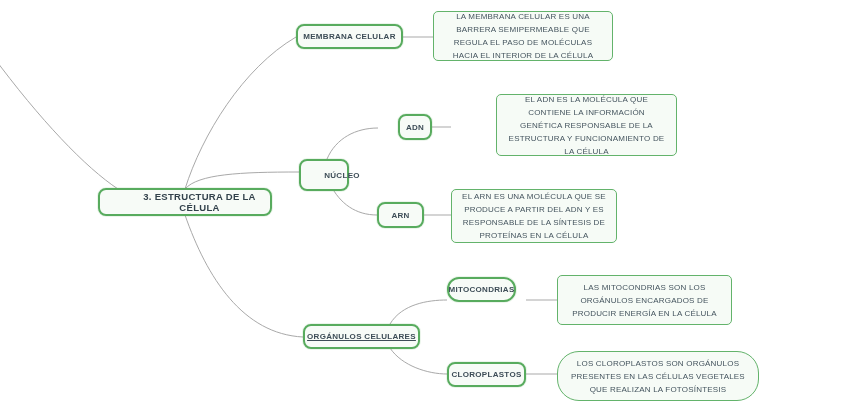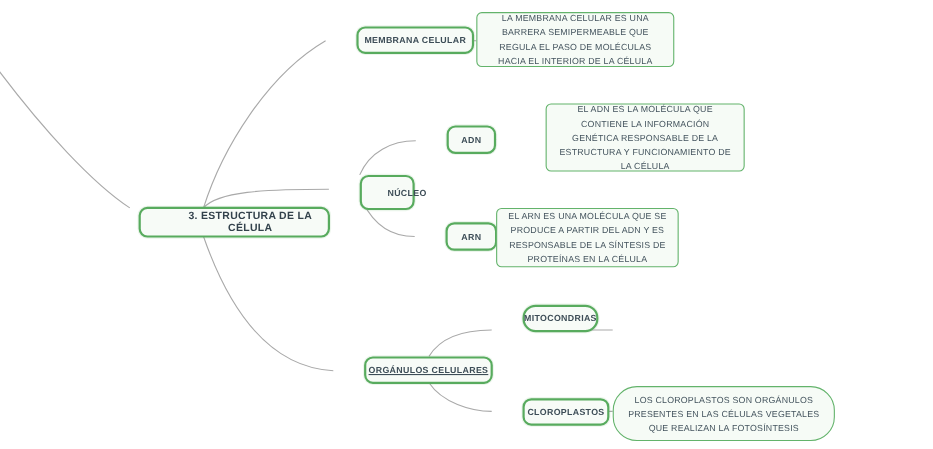--- a/index.html
+++ b/index.html
@@ -18,21 +18,20 @@
     display:flex;align-items:center;justify-content:center;
     text-align:center;
     background:#f7fbf7;
     border:2px solid #58ab5e;
     border-radius:8px;
     color:#3d4d57;
     font-size:8px;
     font-weight:bold;
     letter-spacing:.3px;
     box-shadow:0 0 0 1px rgba(88,171,94,.12);
-    margin-left:28px;
   }
   .node.root{
     font-size:9.5px;
     color:#33424c;
     border-radius:8px;
   }
   .desc{
     position:absolute;
     box-sizing:border-box;
     display:flex;align-items:center;justify-content:center;
@@ -45,21 +44,21 @@
     font-weight:normal;
     line-height:13px;
     letter-spacing:.2px;
     padding:6px 10px;
   }
   
   .root          {left:98px;  top:188px; width:174px; height:28px;padding-left:29px;}
   .n-membrana    {left:296px; top:24px;  width:107px; height:25px;}
   .d-membrana    {left:433px; top:11px;  width:180px; height:50px;}
   .n-nucleo      {left:299px; top:159px; width:50px;  height:32px;padding-left:36px;}
-  .n-adn         {left:378px; top:114px; width:45px;  height:26px;text-align:right;}
+  .n-adn         {left:398px; top:114px; width:34px;  height:26px;text-align:right;}
   .d-adn         {left:451px; top:94px;  width:181px; height:62px;margin-left:45px;}
   .n-arn         {left:377px; top:202px; width:47px;  height:26px;}
   .d-arn         {left:451px; top:189px; width:166px; height:54px;}
   .n-organulos   {left:303px; top:324px; width:117px; height:25px;text-decoration:underline;}
   .n-mitocondrias{left:447px; top:277px; width:69px;  height:25px;border-radius:12px;}
   .d-mitocondrias{left:557px; top:275px; width:175px; height:50px;}
   .n-cloroplastos{left:447px; top:362px; width:79px;  height:25px;}
   .d-cloroplastos{left:557px; top:351px; width:202px; height:50px;border-radius:22px;}
 </style>
 </head>
@@ -112,20 +111,23 @@
     <span>EL ARN ES UNA MOLÉCULA QUE SE PRODUCE A PARTIR DEL ADN Y ES RESPONSABLE DE LA SÍNTESIS DE PROTEÍNAS EN LA CÉLULA</span>
   </div>
 
   <div class="node n-organulos">
     <span>ORGÁNULOS CELULARES</span>
   </div>
 
   <div class="node n-mitocondrias">
     <span>MITOCONDRIAS</span>
   </div>
+  <div class="desc d-mitocondrias">
+    <span>LAS MITOCONDRIAS SON LOS ORGÁNULOS ENCARGADOS DE PRODUCIR ENERGÍA EN LA CÉLULA</span>
+  </div>
 
   <div class="node n-cloroplastos">
     <span>CLOROPLASTOS</span>
   </div>
   <div class="desc d-cloroplastos">
     <span>LOS CLOROPLASTOS SON ORGÁNULOS PRESENTES EN LAS CÉLULAS VEGETALES QUE REALIZAN LA FOTOSÍNTESIS</span>
   </div>
 
 </div>
 

